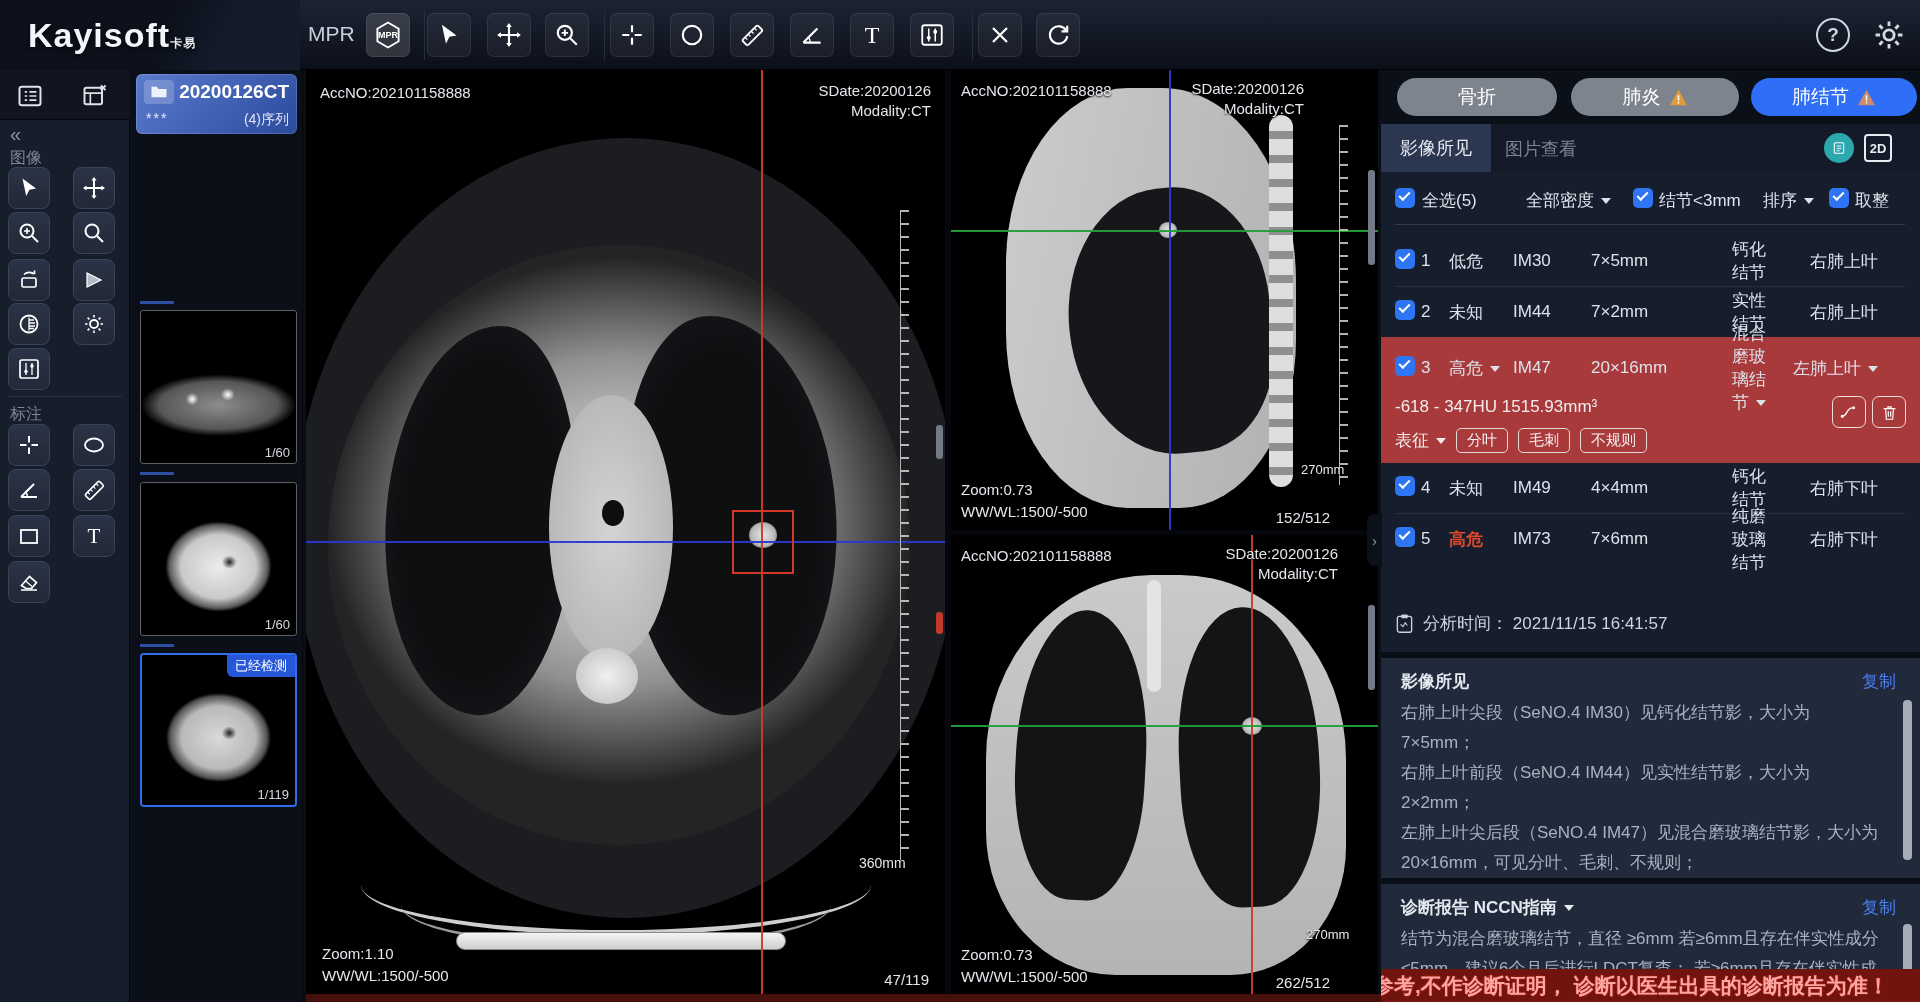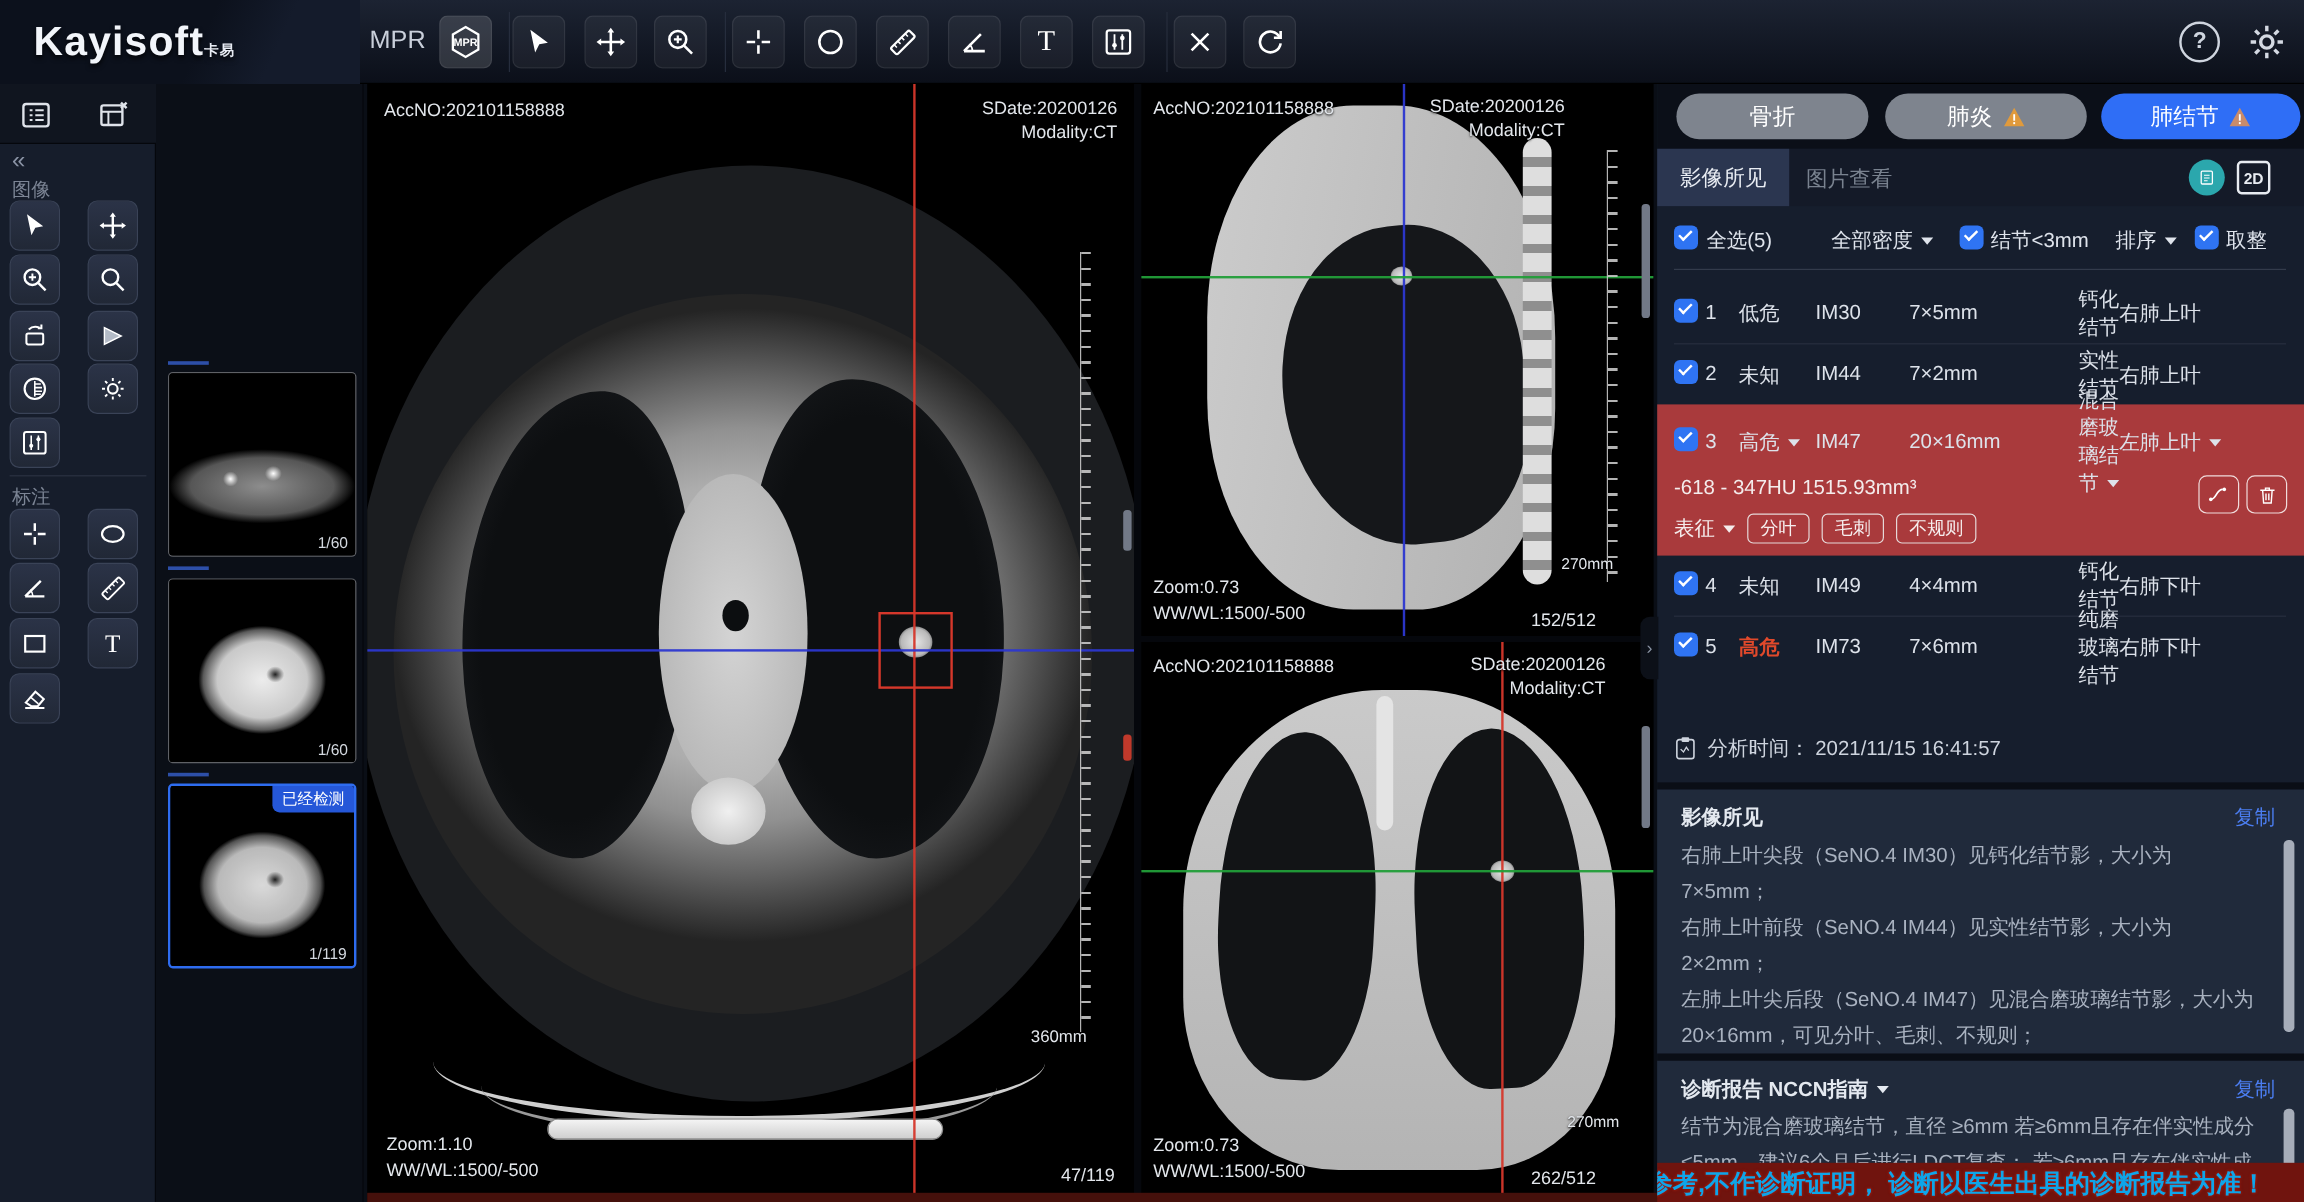--- a/index.html
+++ b/index.html
@@ -111,38 +111,38 @@
   .cbx::after{content:"";position:absolute;left:4px;top:4px;width:9px;height:4px;border-left:2px solid #fff;border-bottom:2px solid #fff;transform:rotate(-45deg);}
   .car{display:inline-block;width:0;height:0;border-left:5px solid transparent;border-right:5px solid transparent;border-top:6px solid currentColor;margin-left:7px;vertical-align:2px;}
   .f-divider{left:1395px;top:224px;width:510px;height:1px;background:#333b4b;}
   .nrow{left:1381px;width:539px;height:50px;display:flex;align-items:center;font-size:17px;color:#dde2ea;padding:0 42px 0 14px;}
   .nrow .c-cb{width:26px;}
   .nrow .c-no{width:28px;}
   .nrow .c-risk{width:64px;}
   .nrow .c-im{width:78px;}
   .nrow .c-size{width:130px;}
   .nrow .c-type{flex:1;text-align:right;}
-  .nrow .c-loc{width:112px;}
+  .nrow .c-loc{width:112px;text-align:right;}
   .row-div{left:1395px;width:510px;height:1px;background:#272f3f;}
   .red-block{left:1381px;top:337px;width:539px;height:126px;background:#a93a3c;}
   .risk-red{color:#e1492b;font-weight:bold;}
   .hu-line{left:1395px;top:397px;font-size:17px;color:#f4ecec;}
   .feat-line{left:1395px;top:428px;font-size:17px;color:#f4ecec;display:flex;align-items:center;}
   .tag{display:inline-block;border:1px solid #e6d8d8;border-radius:5px;padding:2px 10px;margin-left:10px;font-size:15px;color:#f6eeee;}
   .mini-btn{position:absolute;width:34px;height:32px;border:1.5px solid #f0dcdc;border-radius:7px;display:flex;align-items:center;justify-content:center;}
   .expander{left:1367px;top:514px;width:15px;height:52px;background:#0c1018;border-radius:8px 0 0 8px;display:flex;align-items:center;justify-content:center;color:#8b94a4;font-size:15px;}
   .analysis{left:1395px;top:612px;display:flex;align-items:center;gap:9px;font-size:17px;color:#ced4de;}
   .card{left:1381px;width:539px;background:#202a3b;}
   .card-hd{position:absolute;left:20px;top:12px;font-size:17px;color:#e4e9f0;font-weight:bold;}
   .copy-link{position:absolute;right:24px;top:12px;font-size:17px;color:#4b7df0;}
   .card-body{position:absolute;left:20px;top:40px;width:478px;font-size:17px;line-height:30px;color:#a9b2c0;}
   .card-scroll{position:absolute;right:8px;width:9px;border-radius:4px;background:#a6adb9;}
   .gap{left:1381px;width:539px;height:6px;background:#0a0e16;}
   .marquee{left:1381px;top:969px;width:539px;height:33px;background:#70140e;overflow:hidden;z-index:6;}
-  .marquee span{position:absolute;left:-8px;top:3px;white-space:nowrap;font-size:21px;font-weight:bold;color:#0ea5e9;text-shadow:0 0 3px #a11c10,0 0 2px #a11c10;}
+  .marquee span{position:absolute;left:-8px;top:3px;white-space:nowrap;font-size:21px;font-weight:bold;color:#fca5a5;text-shadow:0 0 3px #a11c10,0 0 2px #a11c10;}
   .bottom-strip{left:306px;top:994px;width:1614px;height:8px;background:#45100b;z-index:5;}
   .warn{width:19px;height:17px;}
   .teal-bubble{width:30px;height:30px;border-radius:50%;background:#2ba7ad;display:flex;align-items:center;justify-content:center;}
 </style>
 </head>
 <body>
 
 <div class="app">
 
   <div class="a topbar">
@@ -402,20 +402,30 @@
       <span>
         <svg width="24" height="24" viewBox="0 0 24 24">
           <path d="M4.5 15.5l8-9 7 6-5 6H9z" stroke="#fff" stroke-width="1.7" fill="none"></path>
           <path d="M8 10.5l7 6" stroke="#fff" stroke-width="1.3"></path>
           <path d="M4 20h16" stroke="#fff" stroke-width="1.5"></path>
         </svg>
       </span>
     </div>
 
   <div class="a thumb-panel"></div>
+  <div class="a thumb-header">
+    <div class="a th-folder">
+        <svg width="18" height="14" viewBox="0 0 24 18">
+          <path d="M2 2h7l2 3h11v11H2z" fill="#eef2fa"></path>
+        </svg>
+      </div>
+    <div class="a th-title">20200126CT</div>
+    <div class="a th-stars">***</div>
+    <div class="a th-series">(4)序列</div>
+  </div>
 
   <div class="a thumb-sep" style="top:301px"></div>
   <div class="a thumb" style="top:310px;height:154px">
     <div class="ct-neck"></div>
     <div class="thumb-label">1/60</div>
   </div>
   <div class="a thumb-sep" style="top:472px"></div>
   <div class="a thumb" style="top:482px;height:154px">
     <div class="ct-bright"></div>
     <div class="thumb-label">1/60</div>

